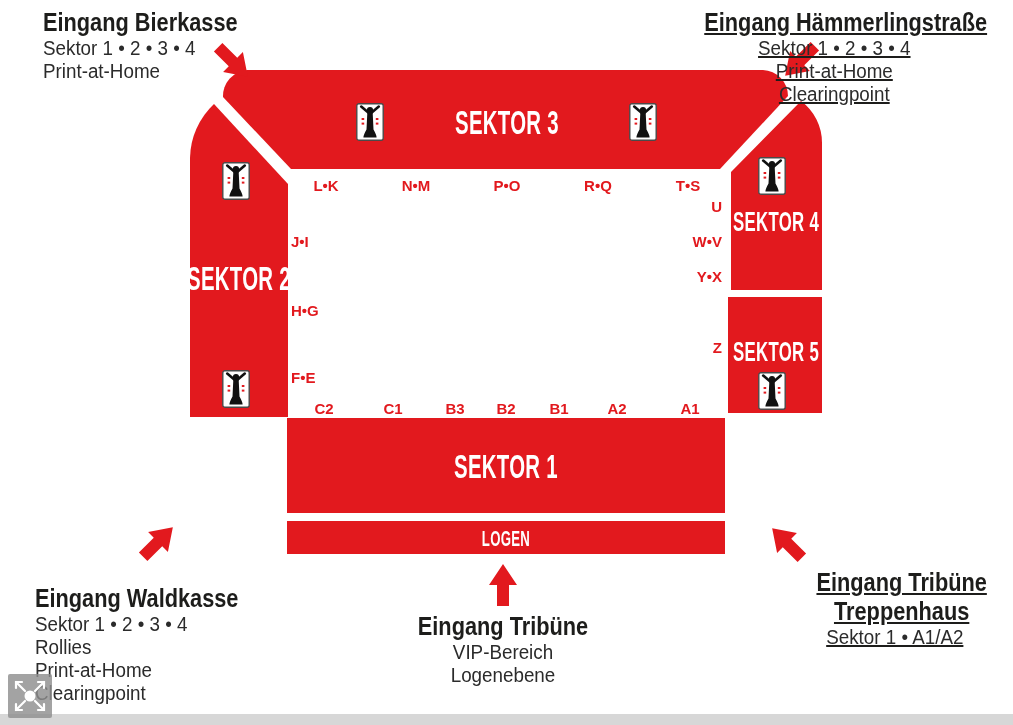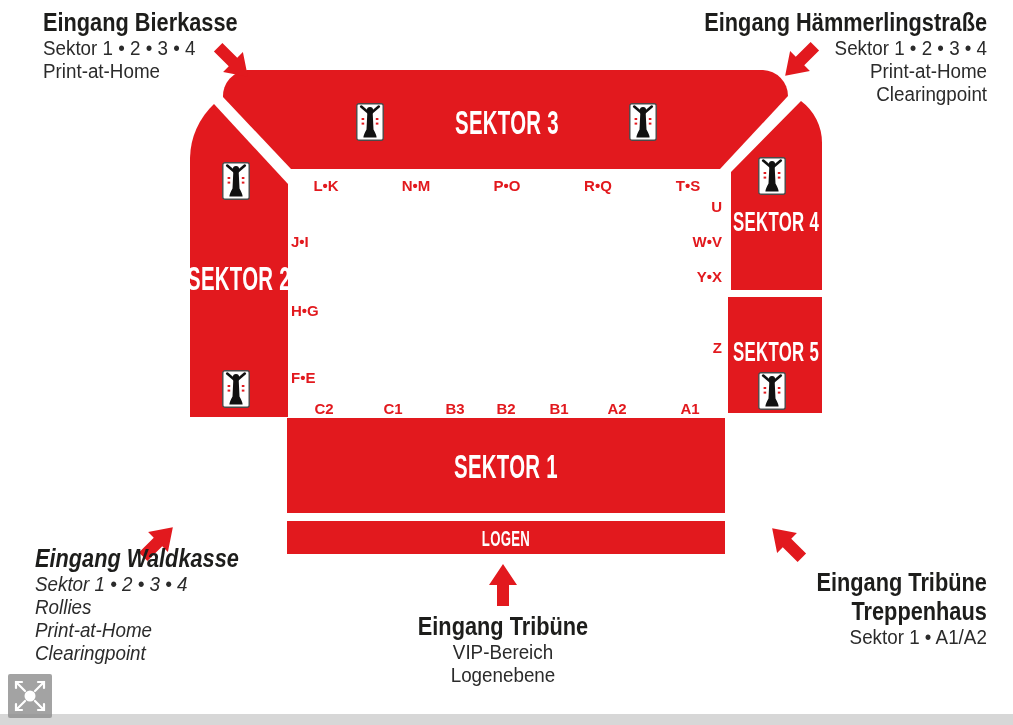--- a/index.html
+++ b/index.html
@@ -4,21 +4,21 @@
 <style>
   html,body{margin:0;padding:0;background:#fff;}
   .screen{position:relative;width:1013px;height:725px;background:#ffffff;overflow:hidden;
           font-family:"Liberation Sans",sans-serif;}
   .map-svg{position:absolute;left:0;top:0;}
   .entrance{position:absolute;color:#1d1d1b;}
   .entrance .title{font-weight:bold;font-size:25px;line-height:29px;transform:scaleX(.87);white-space:nowrap;}
   .entrance .line{font-size:20px;line-height:23px;color:#2b2b2b;transform:scaleX(.94);white-space:nowrap;}
   .align-left{text-align:left;}
   .align-left .title,.align-left .line{transform-origin:left top;}
-  .align-right{text-align:right;}
+  .align-right{text-align:center;text-decoration:underline;}
   .align-right .title,.align-right .line{transform-origin:right top;}
   .align-center{text-align:center;}
   .align-center .title,.align-center .line{transform-origin:center top;}
   .sector-label{font-family:"Liberation Sans",sans-serif;font-weight:bold;fill:#ffffff;letter-spacing:.5px;}
   .block-label{font-family:"Liberation Sans",sans-serif;font-weight:bold;font-size:15px;}
   .bottom-bar{position:absolute;left:0;bottom:0;width:1013px;height:11px;background:#d7d7d7;}
   .pan-widget{position:absolute;left:8px;top:674px;width:44px;height:44px;}
 </style>
 </head>
 <body>
@@ -98,21 +98,21 @@
     <div class="line">Print-at-Home</div>
   </div>
 
   <div class="entrance align-right" style="right:26px;top:8px;">
     <div class="title">Eingang Hämmerlingstraße</div>
     <div class="line">Sektor 1 • 2 • 3 • 4</div>
     <div class="line">Print-at-Home</div>
     <div class="line">Clearingpoint</div>
   </div>
 
-  <div class="entrance align-left" style="left:35px;top:544px;font-style:italic;">
+  <div class="entrance align-left" style="left:35px;top:584px;">
     <div class="title">Eingang Waldkasse</div>
     <div class="line">Sektor 1 • 2 • 3 • 4</div>
     <div class="line">Rollies</div>
     <div class="line">Print-at-Home</div>
     <div class="line">Clearingpoint</div>
   </div>
 
   <div class="entrance align-center" style="left:353px;top:612px;width:300px;">
     <div class="title">Eingang Tribüne</div>
     <div class="line">VIP-Bereich</div>

